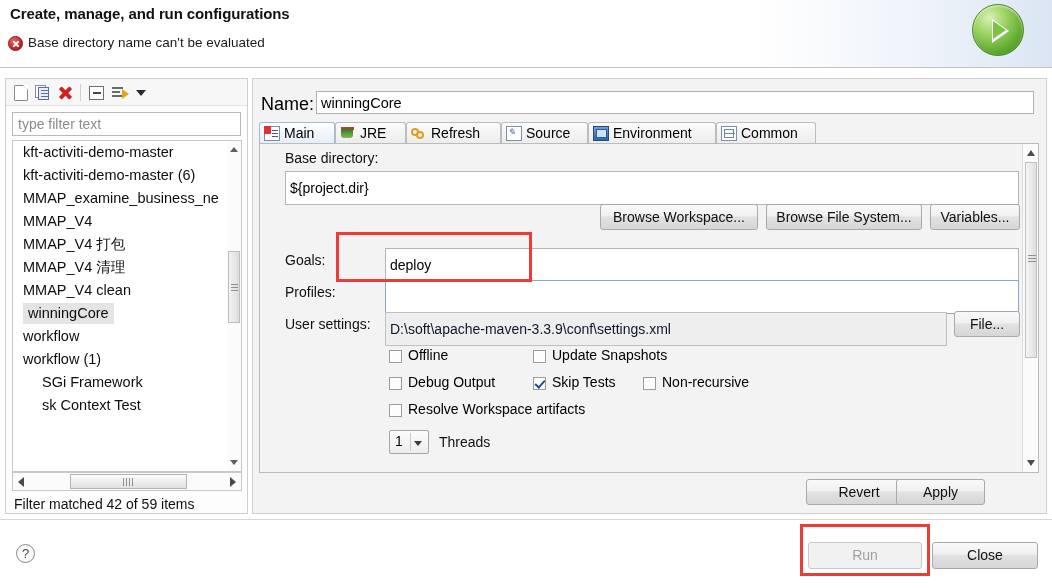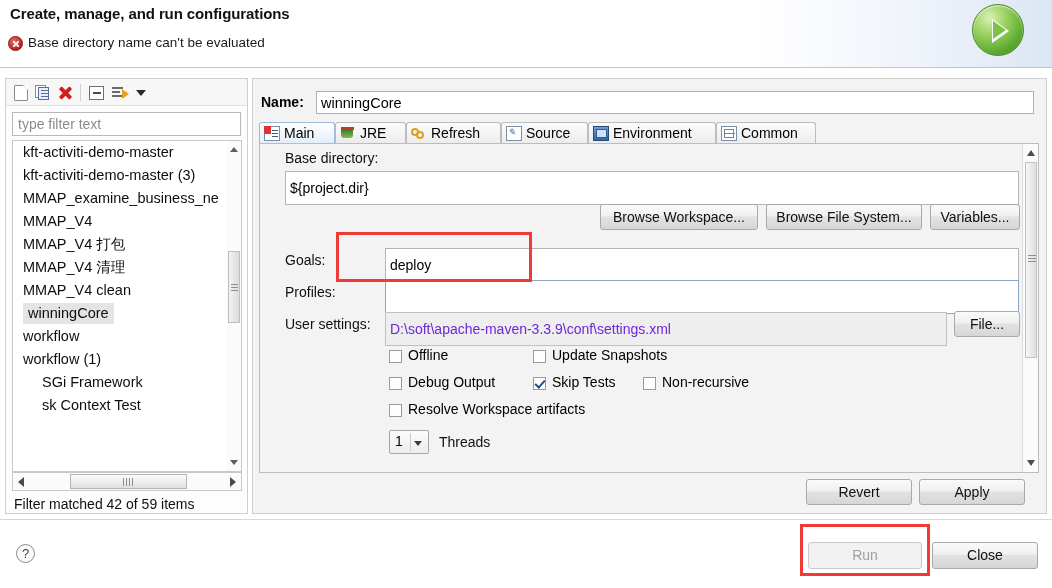--- a/index.html
+++ b/index.html
@@ -168,21 +168,21 @@
     position: absolute; left: 8px; top: 417px;
     font-size: 14px; color: #111;
   }
 
   
   .right-panel {
     position: absolute; left: 252px; top: 78px; width: 795px; height: 436px;
     background: #f3f3f3; border: 1px solid #cfcfcf;
   }
   .name-row { position: absolute; left: 8px; top: 12px; }
-  .name-label { position: absolute; left: 0; top: 3px; font-size: 14px; font-weight: bold; }
+  .name-label { position: absolute; left: 0; top: 3px; font-size: 18px; }
   .name-input {
     position: absolute; left: 55px; top: 0; width: 718px; height: 23px;
     border: 1px solid #b0b0b0; background: #fff; padding: 0 4px;
     font-size: 14.5px; font-family: "Liberation Sans", sans-serif; color:#000;
   }
 
   .tabs { position: absolute; left: 6px; top: 43px; width: 780px; height: 22px; }
   .tab {
     position: absolute; top: 0; height: 22px; line-height: 21px;
     border: 1px solid #bcbcbc; border-bottom: none;
@@ -220,21 +220,21 @@
   }
   .form-scroll {
     position: absolute; left: 17px; top: 0; width: 751px; height: 328px; overflow: hidden;
   }
 
   .lbl { position: absolute; font-size: 14px; color: #101010; }
   .txt {
     position: absolute; height: 23px; border: 1px solid #b4b4b4; background: #fff;
     padding: 16px 4px; font-size: 14px; font-family: "Liberation Sans", sans-serif; color:#000;
   }
-  .txt.readonly { background: #eeeeee; color: #6d28d9; border-color:#c0c0c0; }
+  .txt.readonly { background: #eeeeee; color: #0f172a; border-color:#c0c0c0; }
   .txt.focused { border-color:#8aa7c7; }
   .btn {
     position: absolute; height: 26px;
     background: linear-gradient(to bottom, #fafafa 0%, #f0f0f0 45%, #e2e2e2 50%, #d6d6d6 100%);
     border: 1px solid #a9a9a9; border-radius: 3px;
     font-size: 14px; font-family: "Liberation Sans", sans-serif; color: #101010;
     text-align: center; line-height: 24px; cursor: default;
   }
   .btn.disabled { color: #a0a0a0; background: #f1f1f1; border-color: #c8c8c8; }
 
@@ -323,21 +323,21 @@
           <span class="bar b3"></span>
           <span class="arr"></span>
       </div>
       <div class="tb-icon ico-caret" style="left:130px"></div>
     </div>
 
     <input class="filter-input" type="text" placeholder="type filter text" style="">
 
     <div class="cfg-list">
       <div class="cfg-item"><span>kft-activiti-demo-master</span></div>
-      <div class="cfg-item"><span>kft-activiti-demo-master (3)</span></div>
+      <div class="cfg-item"><span>kft-activiti-demo-master (6)</span></div>
       <div class="cfg-item"><span>MMAP_examine_business_ne</span></div>
       <div class="cfg-item"><span>MMAP_V4</span></div>
       <div class="cfg-item"><span>MMAP_V4 打包</span></div>
       <div class="cfg-item"><span>MMAP_V4 清理</span></div>
       <div class="cfg-item"><span>MMAP_V4 clean</span></div>
       <div class="cfg-item selected"><span>winningCore</span></div>
       <div class="cfg-item"><span>workflow</span></div>
       <div class="cfg-item"><span>workflow (1)</span></div>
       <div class="cfg-item clipped"><span>SGi Framework</span></div>
       <div class="cfg-item clipped"><span>sk Context Test</span></div>
@@ -463,21 +463,21 @@
       <div class="form-vscroll">
         <div class="fvs-up"></div>
         <div class="fvs-thumb">
             <span class="grip"></span>
           </div>
         <div class="fvs-down"></div>
       </div>
     </div>
 
     <div class="btn" style="left:553px; top:400px; width:106px">Revert</div>
-    <div class="btn" style="left:666px; top:400px; width:106px">Apply</div>
+    <div class="btn" style="left:643px; top:400px; width:89px">Apply</div>
   </div>
 
   <div class="footer-sep"></div>
   <div class="help-icon">?</div>
 
   <div class="btn disabled" style="left:808px; top:542px; width:114px; height:27px; line-height:25px">Run</div>
   <div class="btn" style="left:932px; top:542px; width:106px; height:27px; line-height:25px">Close</div>
 
   <div class="annot" style="left:336px; top:232px; width:196px; height:50px"></div>
   <div class="annot" style="left:800px; top:524px; width:130px; height:52px"></div>

